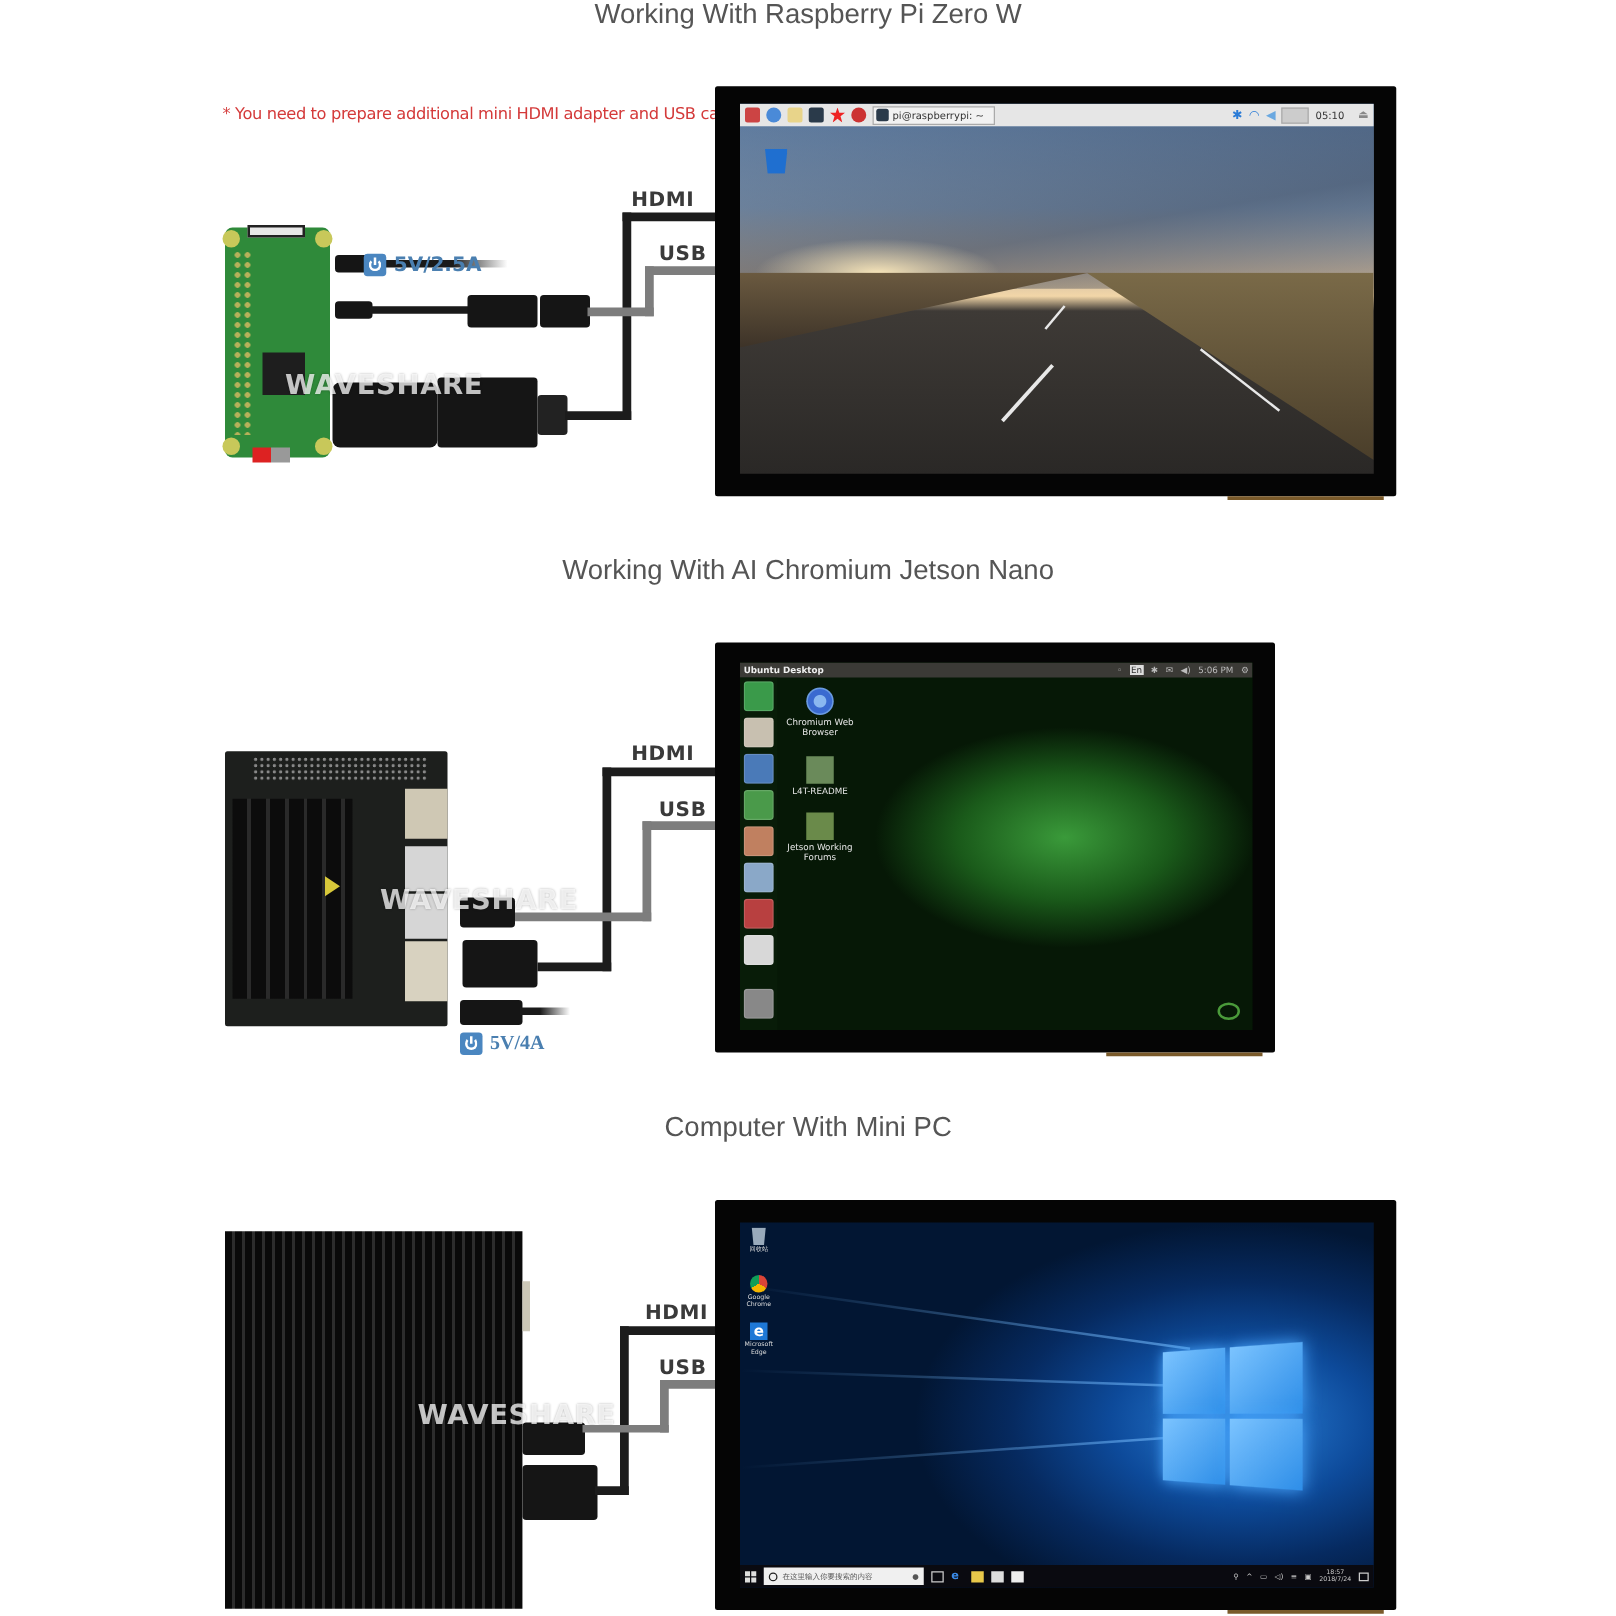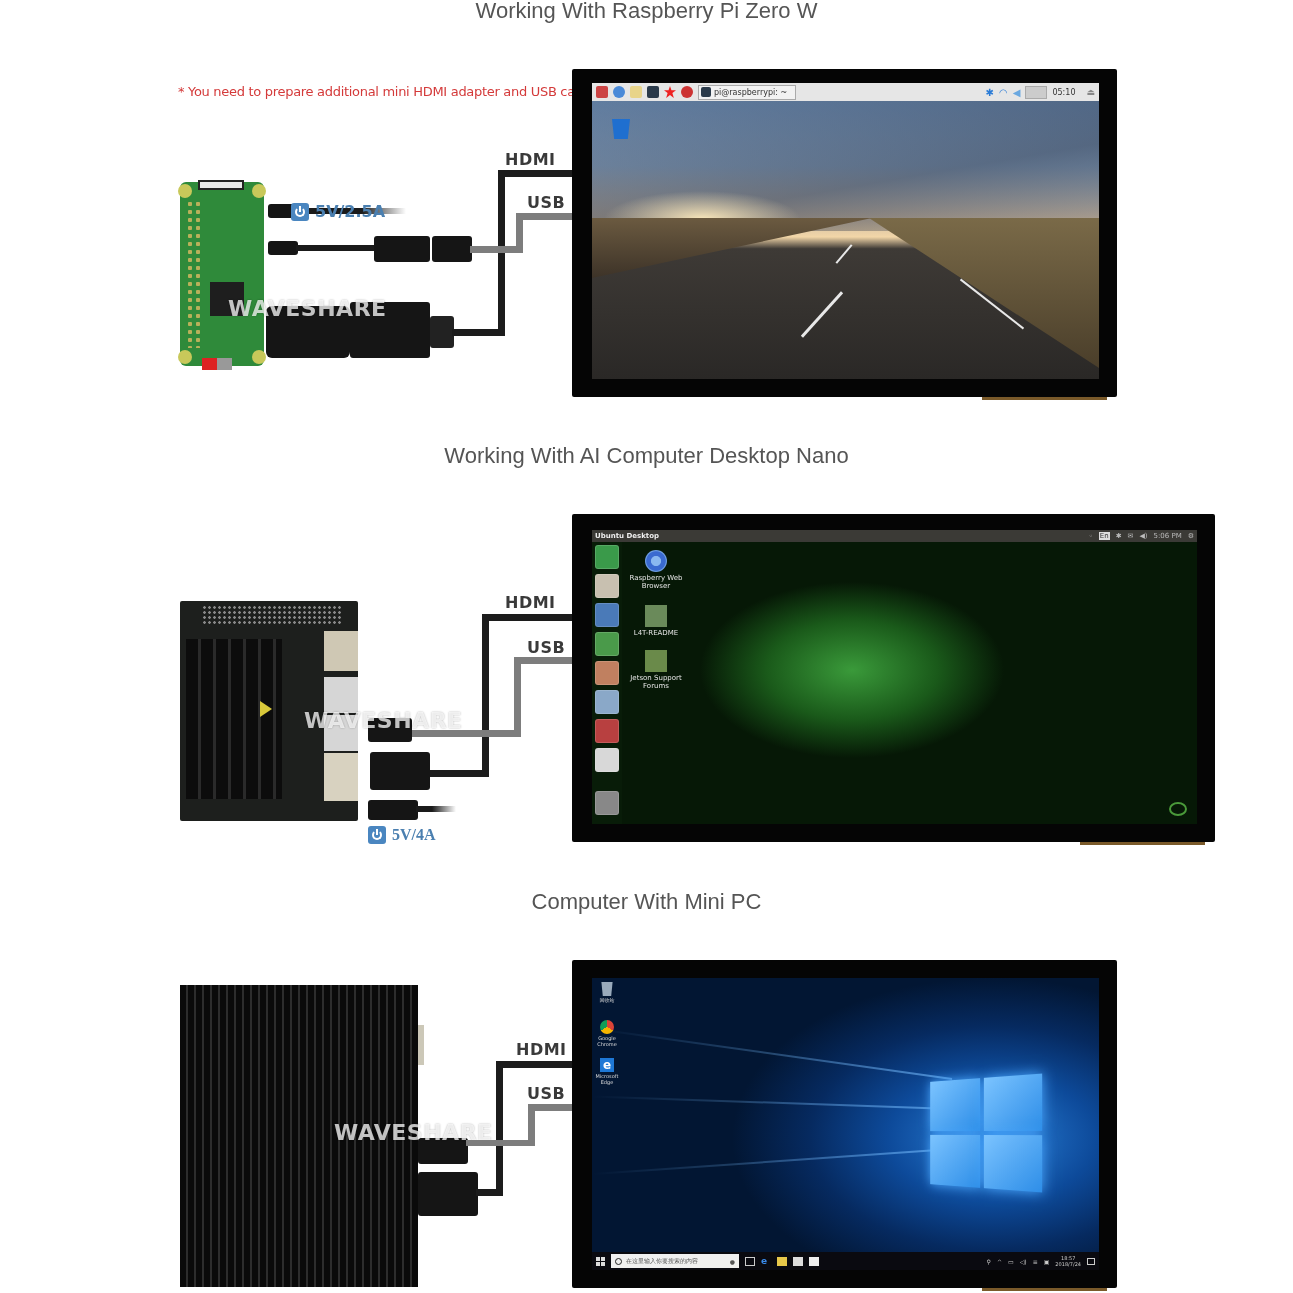--- a/index.html
+++ b/index.html
@@ -160,21 +160,21 @@
         <span class="clock">05:10</span>
         <span style="font-size:9px;color:#888;margin-left:6px;">⏏</span>
       </div>
       <div class="rpi-trash"></div>
     </div>
     <div class="fpc"></div>
   </div>
 </div>
 
 <div>
-  <div class="title" style="top:443px;">Working With AI Computer Desktop Nano</div>
+  <div class="title" style="top:443px;">Working With AI Chromium Jetson Nano</div>
 
   <div class="jetson">
     <div class="pins"></div>
     <div class="heatsink"></div>
     <div class="warn"></div>
     <div class="port" style="top:30px;height:40px;background:#cfc8b4;"></div>
     <div class="port" style="top:76px;height:36px;"></div>
     <div class="port" style="top:114px;height:36px;"></div>
     <div class="port" style="top:152px;height:48px;background:#d8d2c0;"></div>
   </div>
@@ -192,21 +192,21 @@
 
   <div class="cable-label" style="left:505px;top:593px;">HDMI</div>
   <div class="cable-label" style="left:527px;top:638px;">USB</div>
   <div class="wire hdmi" style="left:482px;top:614px;width:92px;height:7px;"></div>
   <div class="wire hdmi" style="left:482px;top:614px;width:7px;height:163px;"></div>
   <div class="wire hdmi" style="left:430px;top:770px;width:59px;height:7px;"></div>
   <div class="wire usb" style="left:514px;top:657px;width:60px;height:7px;"></div>
   <div class="wire usb" style="left:514px;top:657px;width:7px;height:80px;"></div>
   <div class="wire usb" style="left:412px;top:730px;width:109px;height:7px;"></div>
 
-  <div class="monitor" style="left:572px;top:514px;width:643px;height:328px;">
+  <div class="monitor" style="left:572px;top:514px;width:448px;height:328px;">
     <div class="screen jet-screen" style="top:16px;">
       <div class="jet-topbar">
         <span>Ubuntu Desktop</span>
         <span class="spacer"></span>
         <span class="tray">◦</span>
         <span class="tray" style="background:#ddd;color:#333;padding:0 1px;">En</span>
         <span class="tray">✱</span>
         <span class="tray">✉</span>
         <span class="tray">◀)</span>
         <span class="tray">5:06 PM</span>
@@ -218,29 +218,29 @@
         <span class="lico" style="background:#4a7ab8;"></span>
         <span class="lico" style="background:#4a9a4a;"></span>
         <span class="lico" style="background:#c08060;"></span>
         <span class="lico" style="background:#8aa8c8;"></span>
         <span class="lico" style="background:#b84040;"></span>
         <span class="lico" style="background:#d8d8d8;"></span>
         <span class="lico" style="background:#888;margin-top:14px;"></span>
       </div>
       <div class="jet-desk-icon" style="left:34px;top:20px;">
         <div class="dico" style="background:radial-gradient(circle,#8ab8f0 30%,#3a6ad0 35%,#3a6ad0 60%,#6a9ae0 65%);"></div>
-        <span>Raspberry Web Browser</span>
+        <span>Chromium Web Browser</span>
       </div>
       <div class="jet-desk-icon" style="left:34px;top:75px;">
         <div class="dico" style="background:#6a8a5a;border-radius:0;"></div>
         <span>L4T-README</span>
       </div>
       <div class="jet-desk-icon" style="left:34px;top:120px;">
         <div class="dico" style="background:#6a8a4a;border-radius:0;"></div>
-        <span>Jetson Support Forums</span>
+        <span>Jetson Working Forums</span>
       </div>
       <div class="jet-nvlogo"></div>
     </div>
     <div class="fpc"></div>
   </div>
 </div>
 
 <div>
   <div class="title" style="top:889px;">Computer With Mini PC</div>
 

